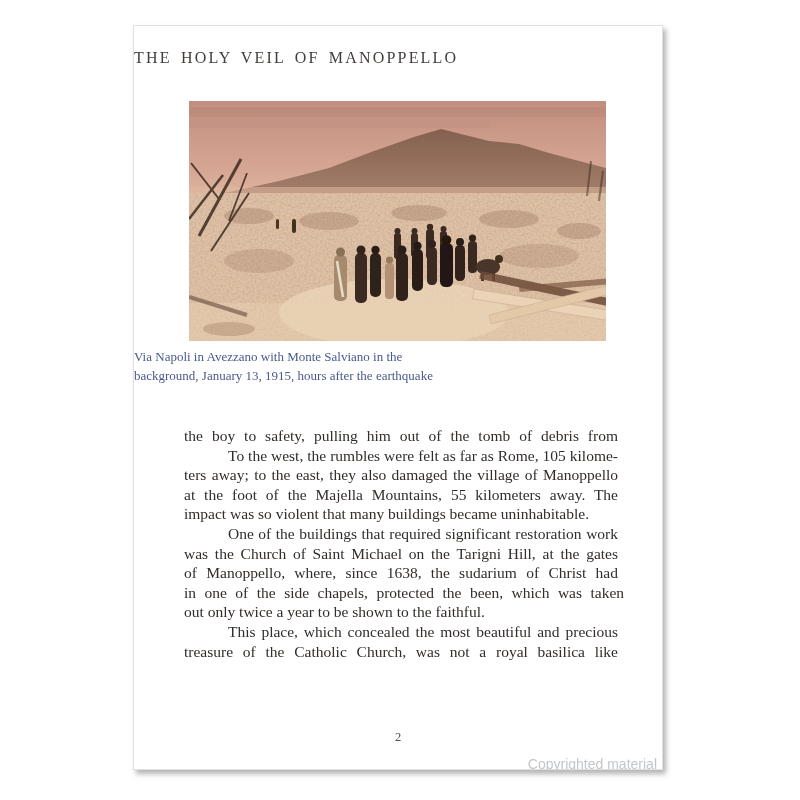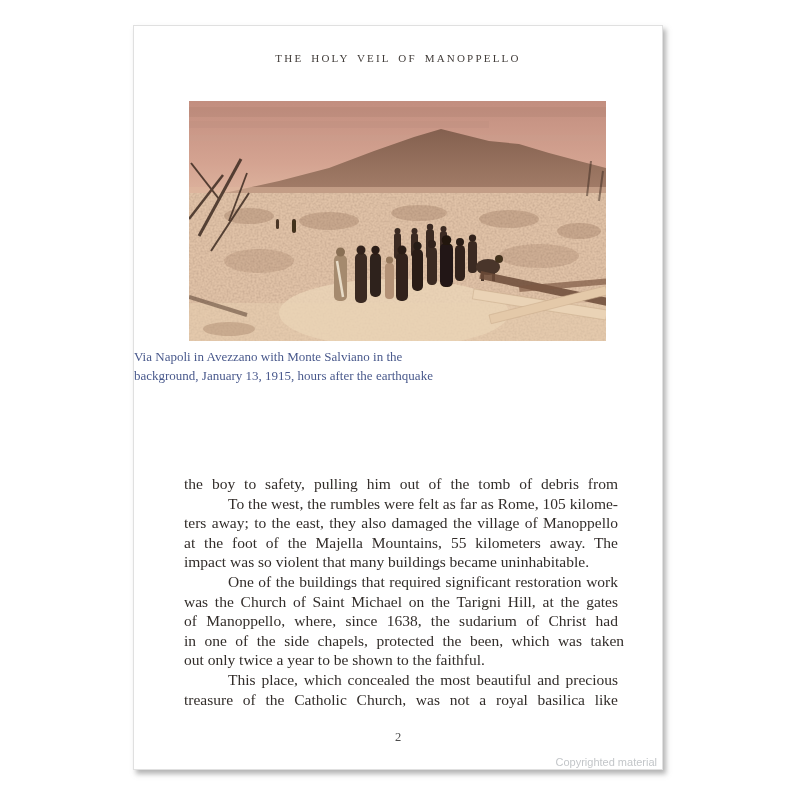--- a/index.html
+++ b/index.html
@@ -16,61 +16,61 @@
     position: absolute; left: 133px; top: 25px;
     width: 530px; height: 745px;
     background: #ffffff;
     border: 1px solid #e0e0e0;
     box-sizing: border-box;
     box-shadow: 3px 4px 5px rgba(105,105,105,0.5);
   }
 
   .chapter-title {
     position: absolute; top: 22px; left: 0; right: 0;
-    text-align: center;
-    font-size: 11px; line-height: 20px;
+    text-align: left;
+    font-size: 16px; line-height: 20px;
     letter-spacing: 2.2px; word-spacing: 3px;
     color: #423d3a;
   }
 
   .photo-wrap {
     position: absolute; left: 55px; top: 75px;
     width: 417px; height: 240px;
     overflow: hidden;
   }
   .photo-wrap svg { display: block; width: 417px; height: 240px; }
 
   .figure-caption {
     position: absolute; top: 321px; left: 0; right: 0;
     text-align: left;
     font-size: 13px; line-height: 19px;
     color: #49598c;
   }
 
   .body-text {
     position: absolute; left: 50px; top: 400px; width: 434px;
-    font-size: 15.5px; color: #322d2a; margin-top: 48px;
+    font-size: 15.5px; color: #322d2a;
   }
   .tline {
     height: 19.6px; line-height: 19.6px;
     white-space: nowrap; overflow: visible;
   }
   .tline.indent { text-indent: 22px; }
   .tline span { display: inline-block; white-space: nowrap; }
 
   .page-number {
     position: absolute; top: 704px; left: 0; right: 0;
     text-align: center;
     font-size: 12.5px; color: #4c4c4c;
   }
 
   .watermark {
     position: absolute; top: 730px; right: 5px;
     font-family: "Liberation Sans", sans-serif;
-    font-size: 11px; color: #c3c6c9;
+    font-size: 14px; color: #c3c6c9;
   }
 </style>
 </head>
 <body>
 
 <div class="stage">
   <div class="sheet">
 
     <div class="chapter-title">THE HOLY VEIL OF MANOPPELLO</div>
 

